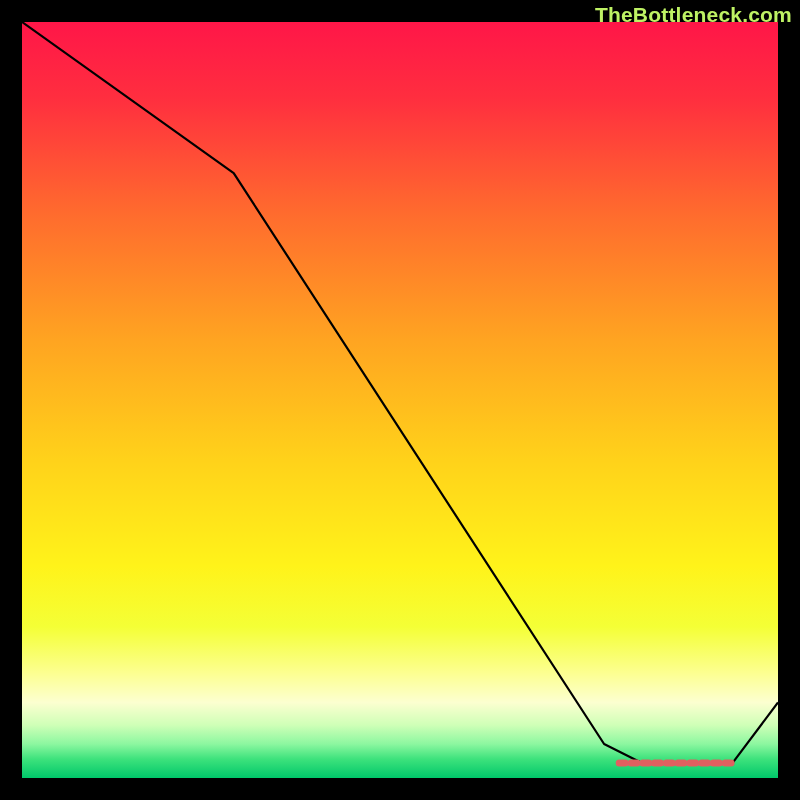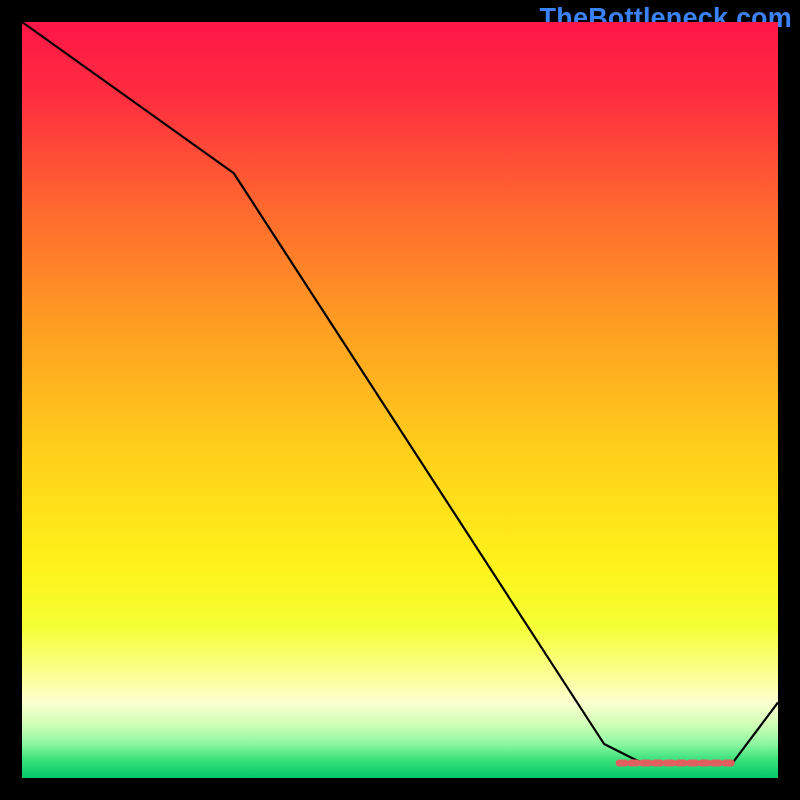--- a/index.html
+++ b/index.html
@@ -26,22 +26,22 @@
   }
   .plot-svg {
     width: 756px;
     height: 756px;
     display: block;
   }
   .watermark {
     position: absolute;
     top: 3px;
     right: 8px;
-    color: #3b82f6;
-    font-size: 27px;
+    color: #bef264;
+    font-size: 21px;
     font-weight: 600;
     letter-spacing: 0.2px;
     user-select: none;
   }
 </style>
 </head>
 <body>
 
 <div class="frame">
 

